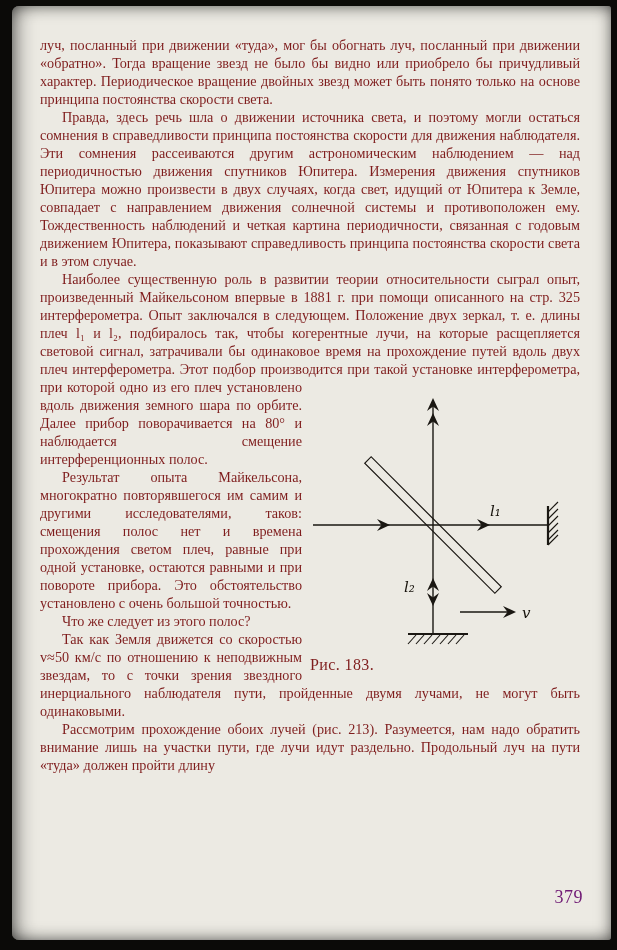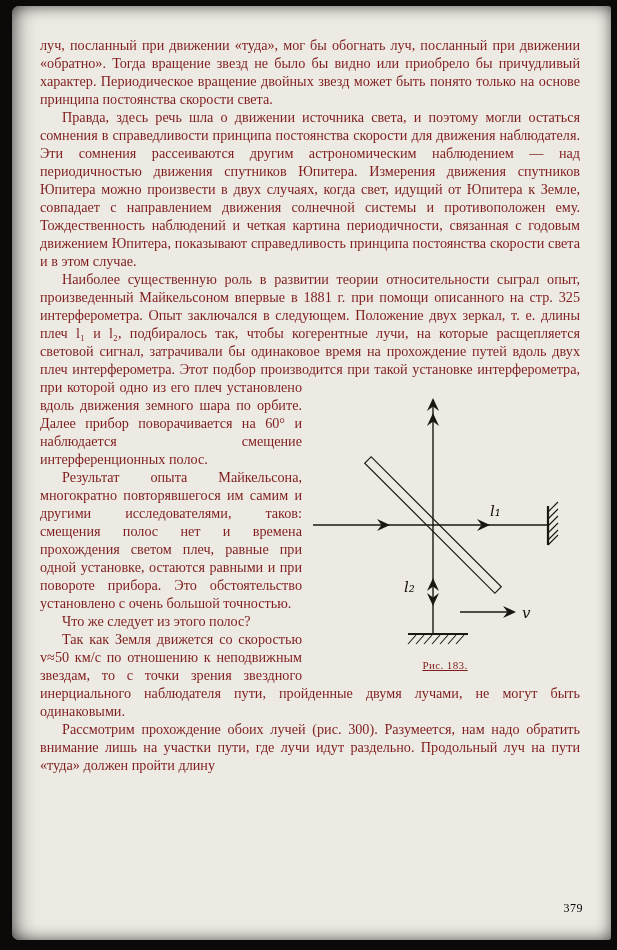--- a/index.html
+++ b/index.html
@@ -31,42 +31,41 @@
     -webkit-hyphens:auto; hyphens:auto;
   }
   .text-block p { margin:0; text-indent:22px; }
   .text-block p.noindent { text-indent:0; }
   .fig-float {
     float:right;
     width:270px;
     margin:16px 0 2px 8px;
     display:block;
     text-indent:0;
-    text-decoration:underline;
   }
   .fig-float svg { display:block; }
   .fig-caption {
     display:block;
-    text-align:center;
-    font-size:11px;
+    text-align:left;
+    font-size:16px;
     margin-top:4px;
     letter-spacing:.4px;
     text-indent:0;
   }
   .fig-label {
     font-family:"DejaVu Serif",serif;
     font-style:italic;
     font-size:15px;
     fill:#17130c;
   }
   .page-number {
     position:absolute;
-    right:28px; bottom:24px;
-    font-size:12px;
-    color:#000000;
+    right:28px; bottom:32px;
+    font-size:18px;
+    color:#701a75;
     letter-spacing:.5px;
   }
 </style>
 </head>
 <body>
 
 <div class="paper">
   <div class="text-block">
 
     <p class="noindent">луч, посланный при движении «туда», мог бы обогнать луч, посланный при движении «обратно». Тогда вращение звезд не было бы видно или приобрело бы причудливый характер. Периодическое вращение двойных звезд может быть понято только на основе принципа постоянства скорости света.</p>
@@ -118,26 +117,26 @@
             <polygon points="123,184 117,197 123,192.5 129,197"></polygon>
             <polygon points="123,212 117,199 123,203.5 129,199"></polygon>
 
             <polygon points="206,218 193,212 197.5,218 193,224"></polygon>
           </g>
           <text x="180" y="122" class="fig-label">l₁</text>
           <text x="94" y="198" class="fig-label">l₂</text>
           <text x="212" y="224" class="fig-label">v</text>
         </svg>
         <span class="fig-caption">Рис. 183.</span>
-      </span><span>из его плеч установлено вдоль движения земного шара по орбите. Далее прибор поворачивается на 60° и наблюдается смещение интерференционных полос.</span></p>
+      </span><span>из его плеч установлено вдоль движения земного шара по орбите. Далее прибор поворачивается на 80° и наблюдается смещение интерференционных полос.</span></p>
 
     <p>Результат опыта Майкельсона, многократно повторявшегося им самим и другими исследователями, таков: смещения полос нет и времена прохождения светом плеч, равные при одной установке, остаются равными и при повороте прибора. Это обстоятельство установлено с очень большой точностью.</p>
 
     <p>Что же следует из этого полос?</p>
 
     <p>Так как Земля движется со скоростью v≈50 км/с по отношению к неподвижным звездам, то с точки зрения звездного инерциального наблюдателя пути, пройденные двумя лучами, не могут быть одинаковыми.</p>
 
-    <p>Рассмотрим прохождение обоих лучей (рис. 300). Разумеется, нам надо обратить внимание лишь на участки пути, где лучи идут раздельно. Продольный луч на пути «туда» должен пройти длину</p>
+    <p>Рассмотрим прохождение обоих лучей (рис. 213). Разумеется, нам надо обратить внимание лишь на участки пути, где лучи идут раздельно. Продольный луч на пути «туда» должен пройти длину</p>
 
   </div>
 
   <div class="page-number">379</div>
 </div>
 
 </body></html>

